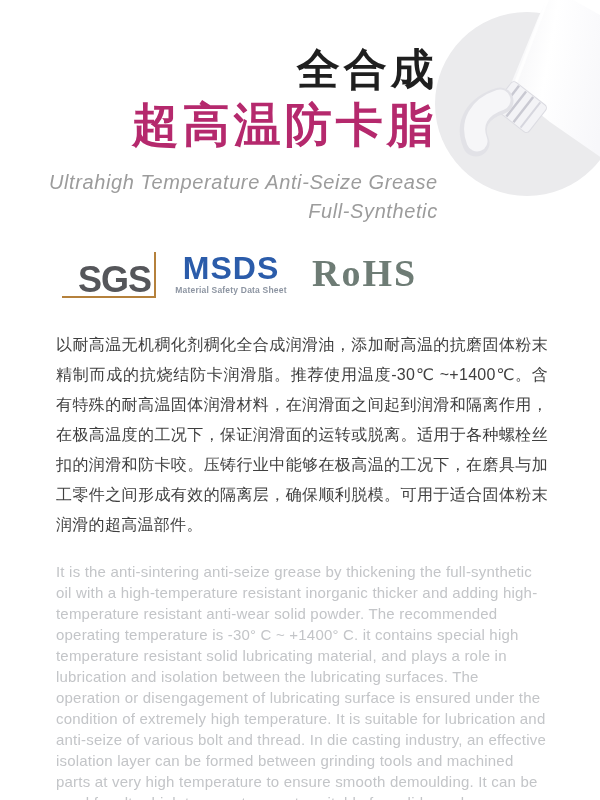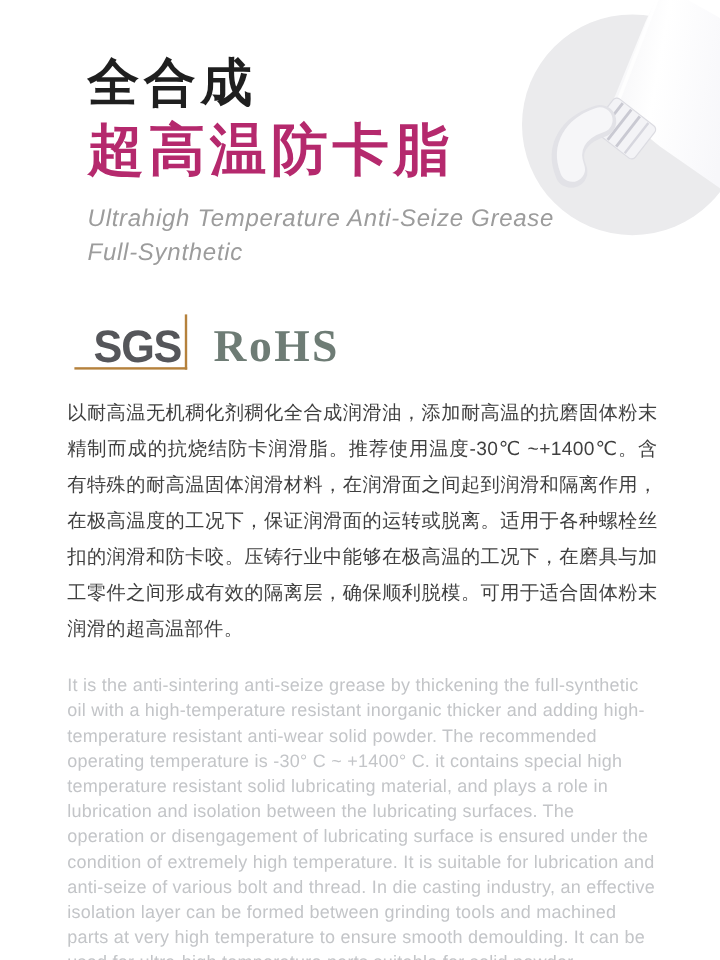--- a/index.html
+++ b/index.html
@@ -7,36 +7,36 @@
     width:600px;height:800px;background:#ffffff;
     font-family:"Liberation Sans","DejaVu Sans",sans-serif;
     -webkit-font-smoothing:antialiased;
   }
   .page{position:relative;width:600px;height:800px;background:#fff;overflow:hidden;}
 
   
   .photo{position:absolute;top:0;right:0;width:180px;height:220px;z-index:0;}
 
   
-  .hero{position:absolute;left:73px;top:44px;z-index:1;}
+  .hero{position:absolute;left:49px;top:44px;z-index:1;text-align:right;}
   .title-cn{
     font-size:43px;line-height:50px;font-weight:600;color:#1f1f1f;
     letter-spacing:4px;margin:0;
   }
   .title-accent{
     font-size:47px;line-height:54px;font-weight:700;
     letter-spacing:4px;margin:4px 0 0 0;
   }
   .subtitle{
     margin-top:16px;font-size:20px;line-height:29px;
     font-style:italic;color:#9c9c9c;letter-spacing:0.6px;
   }
 
   
-  .certs{position:absolute;left:62px;top:252px;height:56px;display:flex;align-items:flex-end;z-index:1;}
+  .certs{position:absolute;left:62px;top:252px;height:56px;display:flex;align-items:flex-start;z-index:1;}
   .cert-sgs{
     width:94px;height:46px;display:flex;align-items:flex-end;justify-content:flex-end;
     border-bottom:2px solid #b5813c;border-right:2px solid #b5813c;
     padding:0 3px 0 0;box-sizing:border-box;
   }
   .cert-sgs .sgs-text{
     font-size:36px;font-weight:700;color:#55565a;letter-spacing:-1px;
     line-height:34px;transform:scaleY(1.05);
   }
   .cert-msds{margin-left:16px;width:118px;text-align:center;}
@@ -100,20 +100,24 @@
     <div class="subtitle">
       <div>Ultrahigh Temperature Anti-Seize Grease</div>
       <div>Full-Synthetic</div>
     </div>
   </div>
 
   <div class="certs">
     <div class="cert-sgs">
       <span class="sgs-text">SGS</span>
     </div>
+    <div class="cert-msds">
+      <div class="msds-text">MSDS</div>
+      <div class="msds-sub">Material Safety Data Sheet</div>
+    </div>
     <div class="cert-rohs">
       <span class="rohs-text">RoHS</span>
     </div>
   </div>
 
   <p class="desc-cn">以耐高温无机稠化剂稠化全合成润滑油，添加耐高温的抗磨固体粉末精制而成的抗烧结防卡润滑脂。推荐使用温度-30℃ ~+1400℃。含有特殊的耐高温固体润滑材料，在润滑面之间起到润滑和隔离作用，在极高温度的工况下，保证润滑面的运转或脱离。适用于各种螺栓丝扣的润滑和防卡咬。压铸行业中能够在极高温的工况下，在磨具与加工零件之间形成有效的隔离层，确保顺利脱模。可用于适合固体粉末润滑的超高温部件。</p>
 
   <p class="desc-en">It is the anti-sintering anti-seize grease by thickening the full-synthetic oil with a high-temperature resistant inorganic thicker and adding high-temperature resistant anti-wear solid powder. The recommended operating temperature is -30° C ~ +1400° C. it contains special high temperature resistant solid lubricating material, and plays a role in lubrication and isolation between the lubricating surfaces. The operation or disengagement of lubricating surface is ensured under the condition of extremely high temperature. It is suitable for lubrication and anti-seize of various bolt and thread. In die casting industry, an effective isolation layer can be formed between grinding tools and machined parts at very high temperature to ensure smooth demoulding. It can be used for ultra-high temperature parts suitable for solid powder lubrication.</p>
 
 </div>

